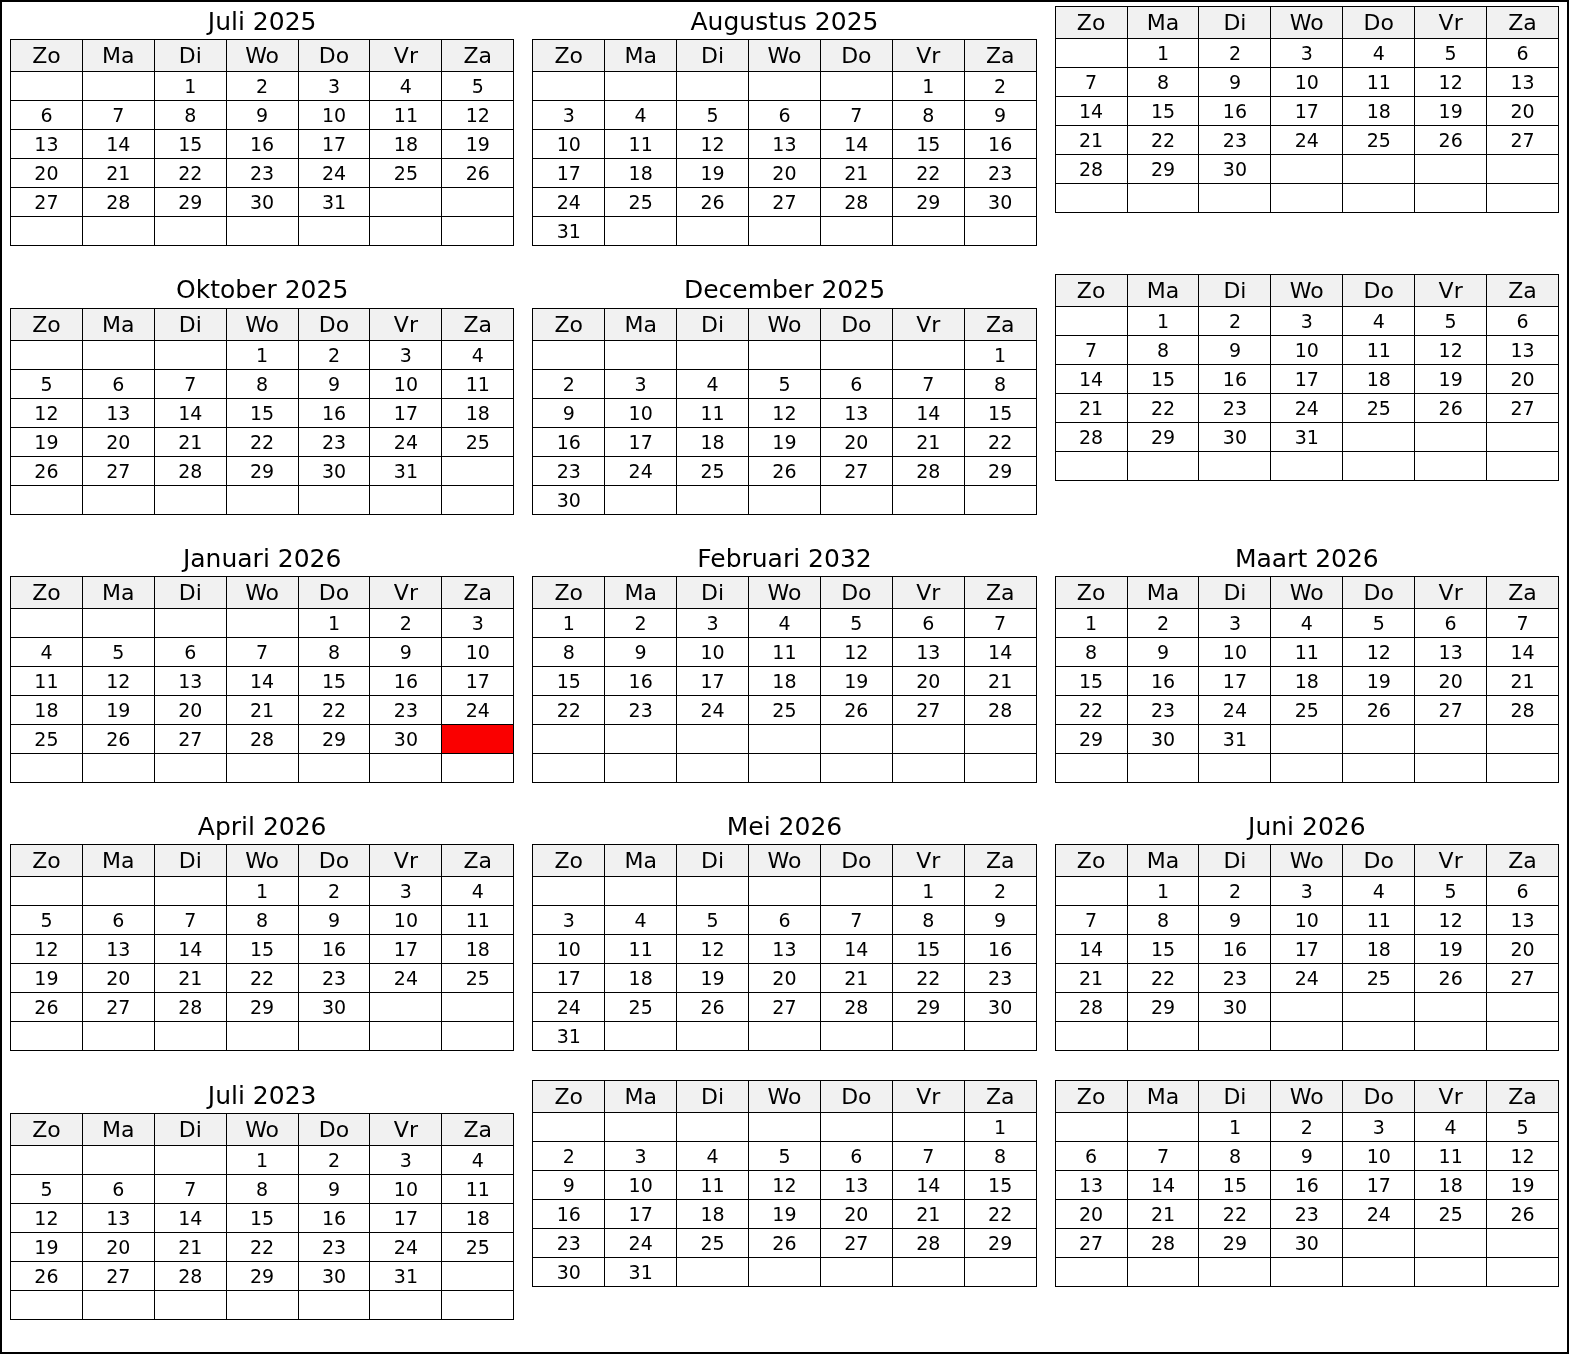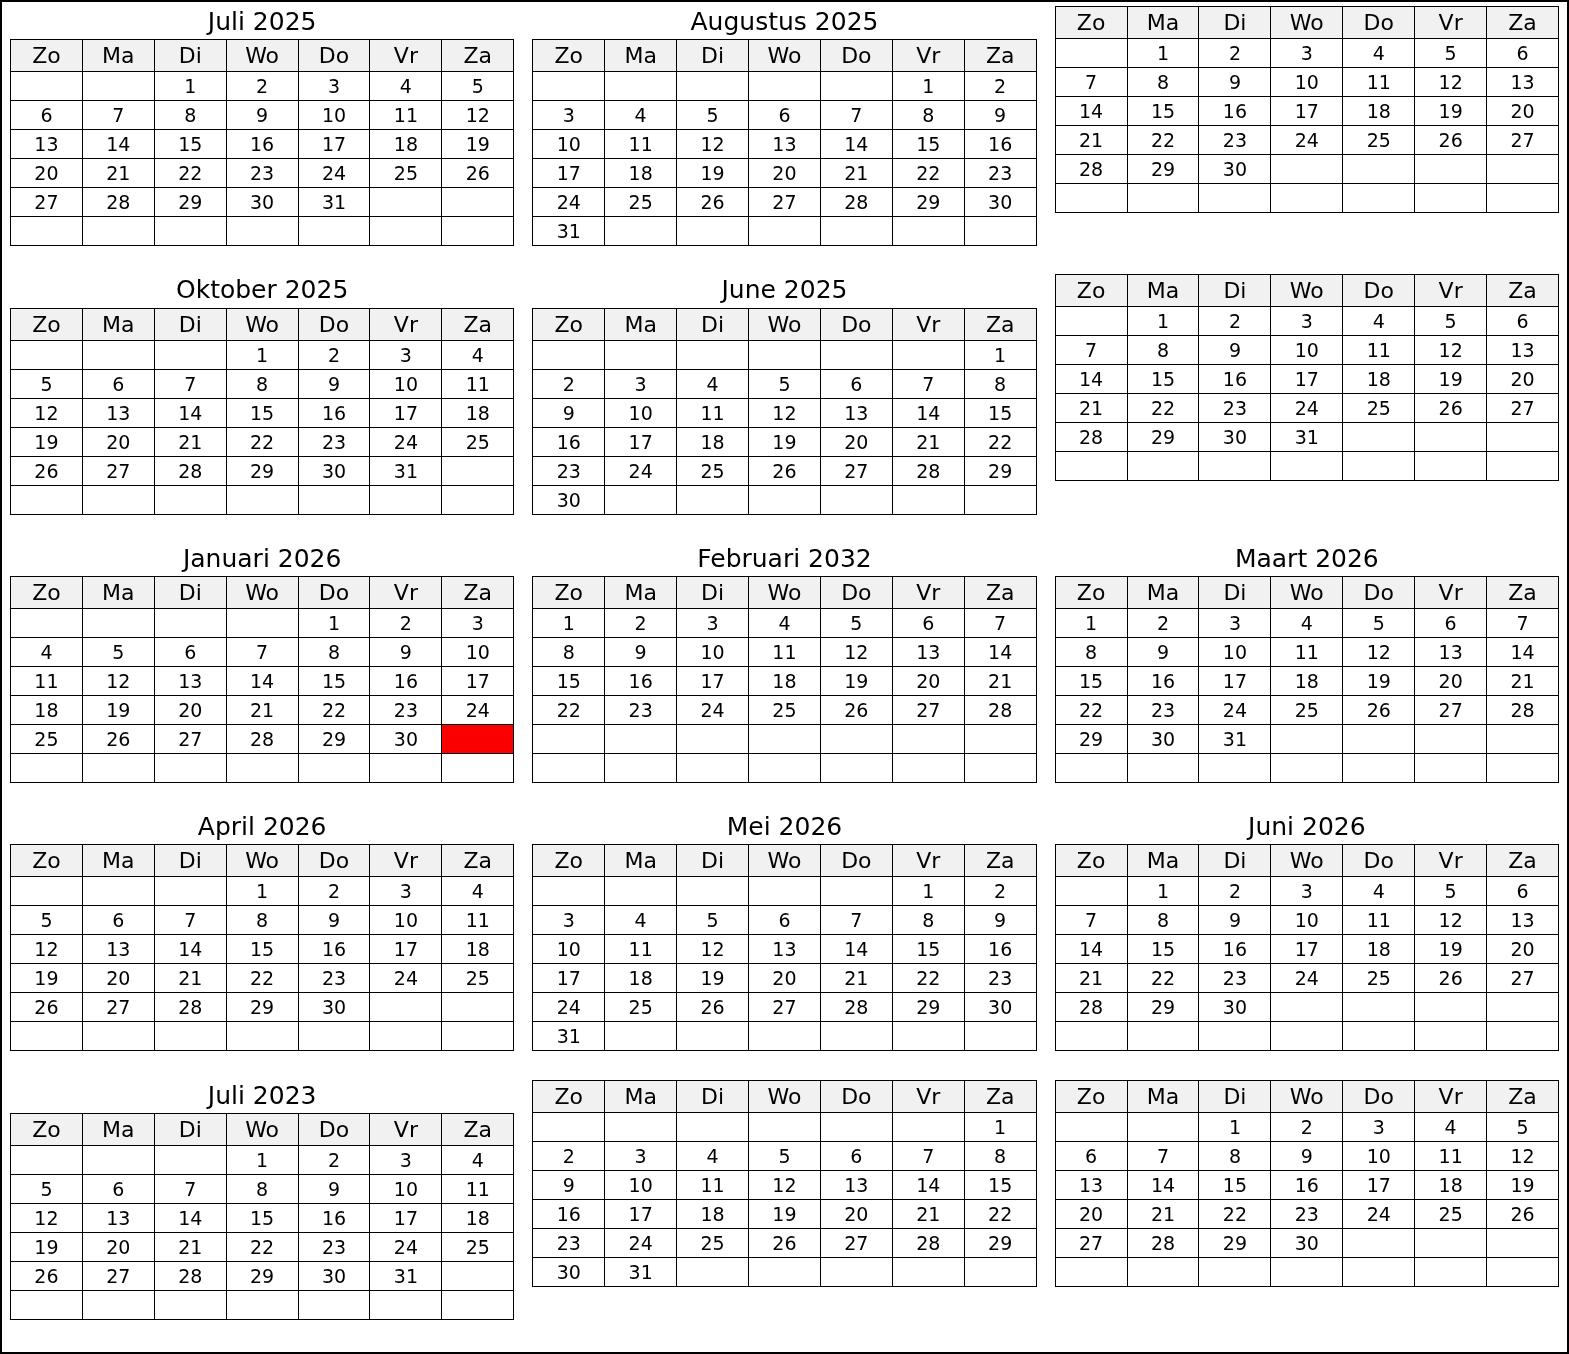--- a/index.html
+++ b/index.html
@@ -353,21 +353,21 @@
             <td class="empty"></td>
             <td class="empty"></td>
             <td class="empty"></td>
             <td class="empty"></td>
             <td class="empty"></td>
           </tr>
         </tbody>
       </table>
     </div>
     <div class="month-block">
-      <div class="month-title">June 2025</div>
+      <div class="month-title">December 2025</div>
       <table class="month">
         <thead>
           <tr>
             <th>Zo</th>
             <th>Ma</th>
             <th>Di</th>
             <th>Wo</th>
             <th>Do</th>
             <th>Vr</th>
             <th>Za</th>

